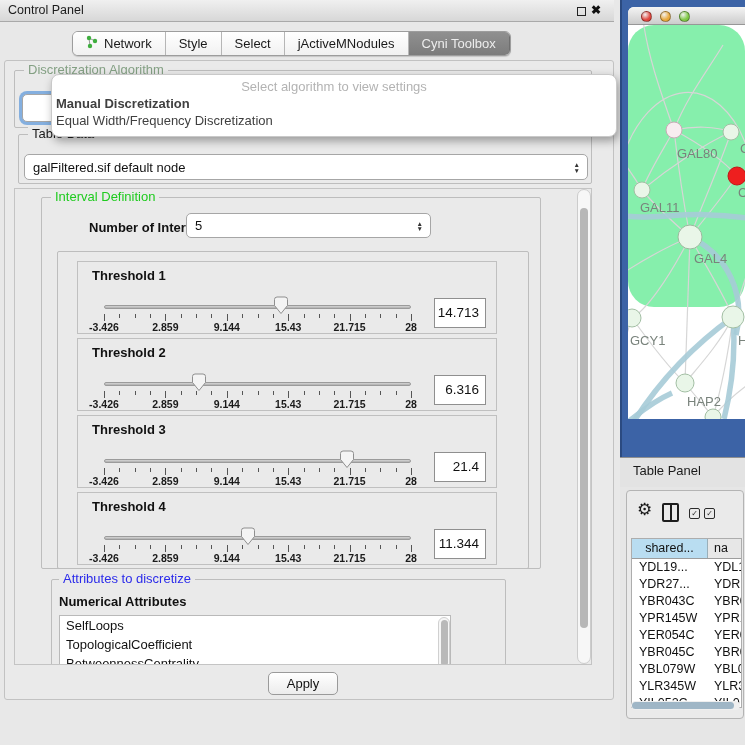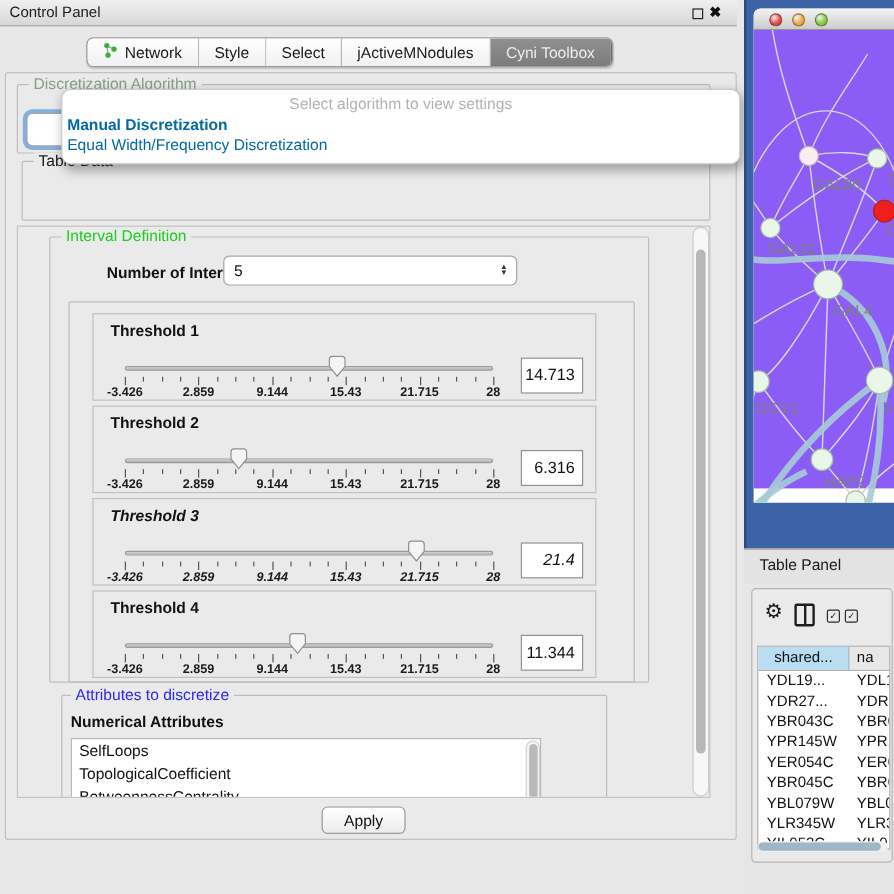--- a/index.html
+++ b/index.html
@@ -59,28 +59,28 @@
   #attr-scroll{position:absolute;left:437px;top:616px;width:12px;height:96px;background:#f6f6f6;border:1px solid #d0d0d0;border-radius:6px;}
   #attr-scroll .thumb{position:absolute;left:1.5px;top:2px;width:7px;height:46px;background:#b9b9b9;border-radius:4px;}
 
   
   #apply-btn{left:268px;top:672px;width:70px;height:23px;background:linear-gradient(#ffffff,#ececec);border:1px solid #9a9a9a;border-radius:5px;text-align:center;line-height:21px;}
   #bottom-tabs{left:143px;top:703px;height:24px;display:flex;border:1px solid #9d9d9d;border-radius:6px;overflow:hidden;background:#fdfdfd;box-shadow:0 1px 1px rgba(0,0,0,.15);}
 
   
   #popup{left:12px;top:74px;width:566px;height:63px;background:#fff;border:1px solid #c9c9c9;border-radius:8px;box-shadow:2px 4px 10px rgba(0,0,0,.35);margin-left:39px;}
   #popup-header{position:absolute;left:0;top:4px;width:100%;text-align:center;color:#b3b3b3;}
-  .popup-opt{position:absolute;left:4px;white-space:nowrap;color:#0369a1;}
+  .popup-opt{position:absolute;left:4px;white-space:nowrap;color:#404040;}
 
   
   #net-frame{left:620px;top:0;width:125px;height:457px;background:#3c63a6;border-left:2px solid #2b4a80;}
   #net-window{left:628px;top:7px;width:117px;height:412px;background:#fff;border-radius:6px 0 0 0;overflow:hidden;}
   #net-titlebar{position:absolute;left:0;top:0;width:100%;height:18px;background:linear-gradient(#f4f4f4,#cccccc);border-bottom:1px solid #979797;}
   .light{position:absolute;top:4px;width:11px;height:11px;border-radius:50%;}
-  #net-canvas{position:absolute;left:0;top:18px;width:117px;height:382px;background:#8b5cf6;}
+  #net-canvas{position:absolute;left:0;top:18px;width:117px;height:282px;background:#86efac;border-radius:26px;}
   .edge{fill:none;stroke:#d6d6d6;stroke-width:1.2;}
   .edge.thick{stroke:#a6cbd7;stroke-width:5.5;opacity:.9;}
   .nlabel{font-size:13px;fill:#79837c;}
 
   
   #tp-header{left:620px;top:457px;width:125px;height:30px;background:#e3e3e3;border-top:1px solid #8f8f8f;}
   #tp-title{left:633px;top:463px;font-size:13px;color:#1a1a1a;}
   #tp-bg{left:620px;top:487px;width:125px;height:258px;background:#e6e6e6;}
   #tp-card{left:626px;top:490px;width:118px;height:229px;background:#eaeaea;border:1px solid #b4b4b4;border-radius:4px;overflow:hidden;}
   #gear{position:absolute;left:10px;top:10px;font-size:17px;color:#1a1a1a;line-height:17px;}
@@ -140,20 +140,24 @@
   <div class="abs" id="outer-panel"></div>
 
   <div class="groupbox" style="left:14px;top:70px;width:578px;height:58px;"></div>
   <div class="grouptitle t-muted abs" style="left:24px;top:63px;">Discretization Algorithm</div>
   <div class="combo" id="algo-combo">
     <span class="spinner">▲<br>▼</span>
   </div>
 
   <div class="groupbox" style="left:18px;top:134px;width:574px;height:50px;"></div>
   <div class="grouptitle t-dark abs" style="left:28px;top:127px;">Table Data</div>
+  <div class="combo" style="left:24px;top:154px;width:564px;height:26px;">
+    <span>galFiltered.sif default node</span>
+    <span class="spinner">▲<br>▼</span>
+  </div>
 
   <div class="abs" id="scrollpane">
 
     <div class="groupbox" style="left:26px;top:8px;width:500px;height:372px;"></div>
     <div class="grouptitle t-green abs" style="left:36px;top:1px;">Interval Definition</div>
 
     <div class="abs" style="left:74px;top:31px;font-weight:bold;">Number of Intervals</div>
     <div class="combo" style="left:171px;top:24px;width:245px;height:25px;">
       <span>5</span>
       <span class="spinner">▲<br>▼</span>
@@ -239,21 +243,21 @@
             <div class="tick-label" style="left: 100%;">28</div>
           </div>
       <div class="thumbwrap">
         <svg class="sl-thumb" width="15" height="19" viewBox="0 0 15 19" style="left: 30.9998%;">
           <path d="M3.5,1 h8 q2.5,0 2.5,2.5 v6 l-6.5,8 -6.5,-8 v-6 q0,-2.5 2.5,-2.5 z" fill="#f4f4f4" stroke="#8f8f8f" stroke-width="1"></path>
         </svg>
       </div>
       <div class="val-box">6.316</div>
     </div>
 
-    <div class="th-row" style="top: 226px; font-style: italic;">
+    <div class="th-row" style="top: 226px;">
       <div class="th-label">Threshold 3</div>
       <div class="track"></div>
       <div class="ticks">
             <div class="tick major" style="left: 0%;"></div>
             <div class="tick" style="left: 5%;"></div>
             <div class="tick" style="left: 10%;"></div>
             <div class="tick" style="left: 15%;"></div>
             <div class="tick major" style="left: 20%;"></div>
             <div class="tick" style="left: 25%;"></div>
             <div class="tick" style="left: 30%;"></div>

